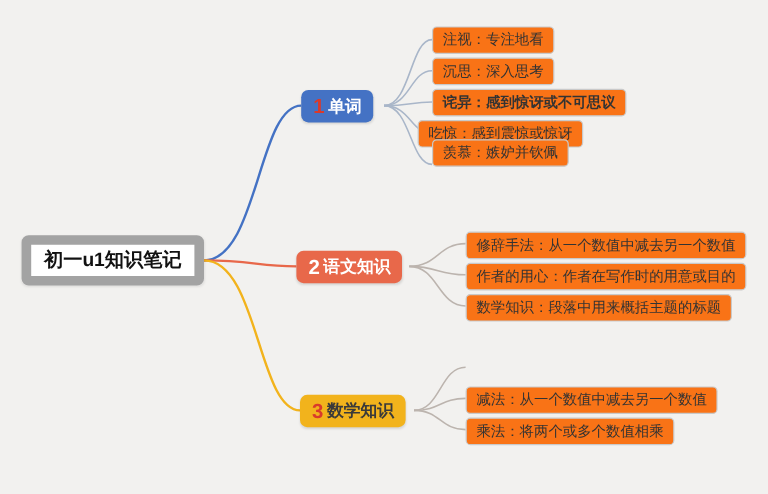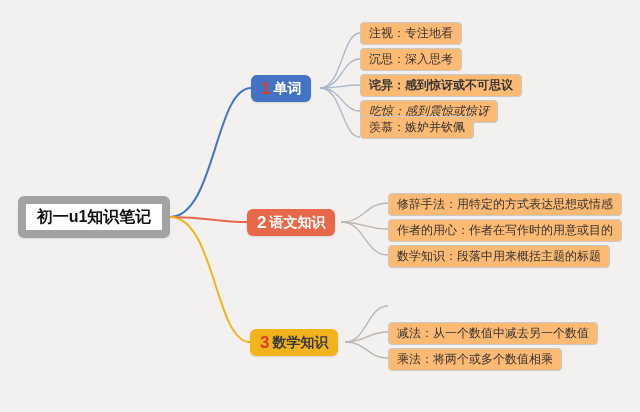--- a/index.html
+++ b/index.html
@@ -50,33 +50,33 @@
   .branch-3 { left: 250px; top: 329px; background: #f2b31c; color: #3a3a3a; }
   .branch-number {
     font-size: 17px;
     font-weight: bold;
     margin-right: 3px;
   }
   .branch-1 .branch-number { color: #d93a2b; }
   .branch-2 .branch-number { color: #ffffff; }
   .branch-3 .branch-number { color: #d93a2b; }
   .leaf-node {
-    background: #fdba74;
+    background: #f97316;
     border: 1px solid #c9c9c9;
     border-radius: 4px;
     padding: 3px 8px;
     font-size: 12px;
     line-height: 15px;
     color: #333333;
   }
   
   .leaf-1-0 { left: 360px; top: 22px;  }
   .leaf-1-1 { left: 360px; top: 48px;  }
   .leaf-1-2 { left: 360px; top: 74px; font-weight: bold;  }
-  .leaf-1-3 { left: 360px; top: 100px; font-style: italic; }
+  .leaf-1-3 { left: 348px; top: 100px; }
   .leaf-1-4 { left: 360px; top: 116px; }
   
   .leaf-2-0 { left: 388px; top: 193px; }
   .leaf-2-1 { left: 388px; top: 219px; }
   .leaf-2-2 { left: 388px; top: 245px; }
   
   .leaf-3-0 { left: 388px; top: 296px; }
   .leaf-3-1 { left: 388px; top: 322px; }
   .leaf-3-2 { left: 388px; top: 348px; }
 </style>
@@ -115,21 +115,21 @@
   <div class="node leaf-node leaf-1-0">注视：专注地看</div>
   <div class="node leaf-node leaf-1-1">沉思：深入思考</div>
   <div class="node leaf-node leaf-1-2">诧异：感到惊讶或不可思议</div>
   <div class="node leaf-node leaf-1-3">吃惊：感到震惊或惊讶</div>
   <div class="node leaf-node leaf-1-4">羡慕：嫉妒并钦佩</div>
 
   <div class="node branch-node branch-2">
     <span class="branch-number">2</span>
     <span class="branch-label">语文知识</span>
   </div>
-  <div class="node leaf-node leaf-2-0">修辞手法：用特定的方式表达思想或情感</div>
+  <div class="node leaf-node leaf-2-0">修辞手法：从一个数值中减去另一个数值</div>
   <div class="node leaf-node leaf-2-1">作者的用心：作者在写作时的用意或目的</div>
   <div class="node leaf-node leaf-2-2">数学知识：段落中用来概括主题的标题</div>
 
   <div class="node branch-node branch-3">
     <span class="branch-number">3</span>
     <span class="branch-label">数学知识</span>
   </div>
   <div class="node leaf-node leaf-3-1">减法：从一个数值中减去另一个数值</div>
   <div class="node leaf-node leaf-3-2">乘法：将两个或多个数值相乘</div>
 

